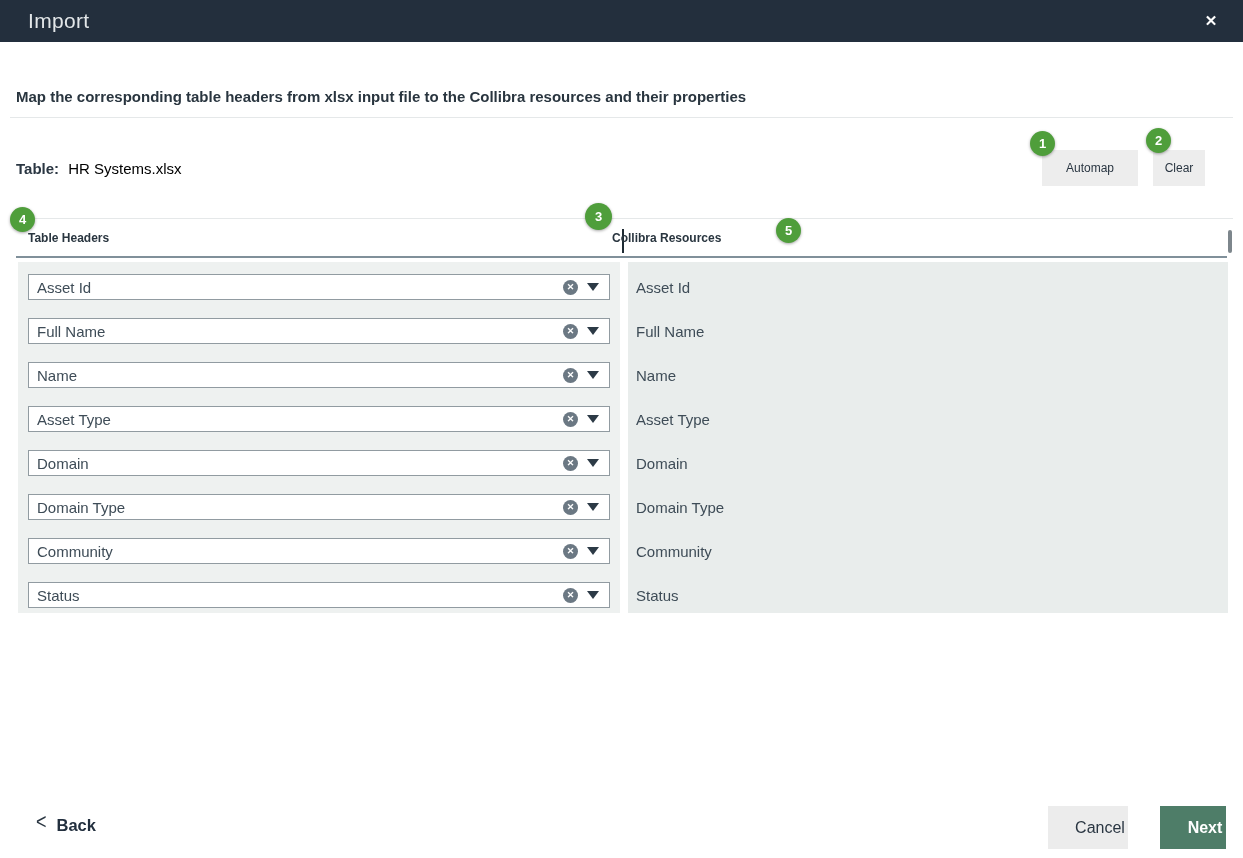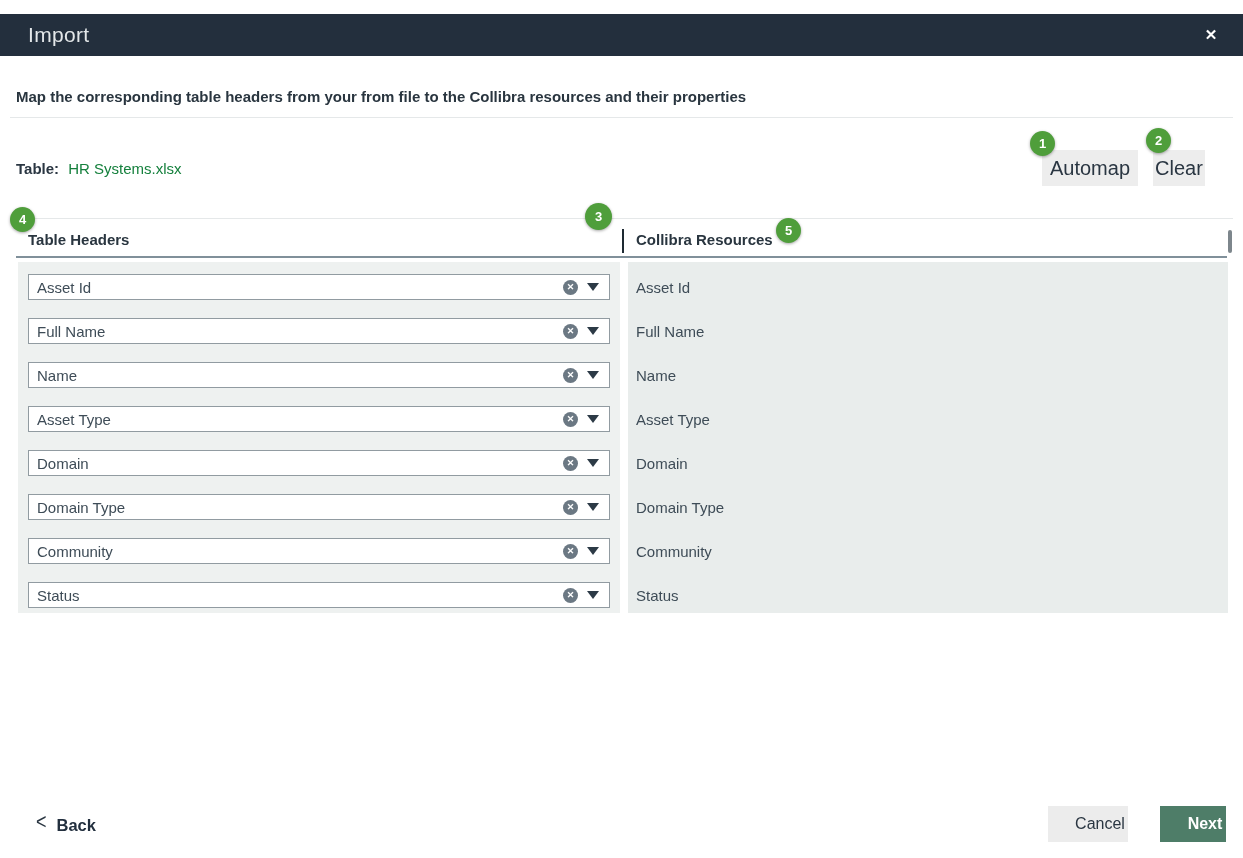--- a/index.html
+++ b/index.html
@@ -1,84 +1,84 @@
 <!DOCTYPE html>
 <html><head>
 <meta charset="utf-8">
 <style>
   * { margin:0; padding:0; box-sizing:border-box; }
   html,body { width:1243px; height:858px; background:#fff; }
   body { font-family:"Liberation Sans", sans-serif; color:#29353f; }
   .screen { position:relative; width:1243px; height:858px; background:#fff; overflow:hidden; }
 
   
-  .titlebar { position:absolute; left:0; top:0; width:1243px; height:42px; background:#232f3d; display:flex; align-items:center;margin-top:14px; }
+  .titlebar { position:absolute; left:0; top:0; width:1243px; height:42px; background:#232f3d; display:flex; align-items:center; }
   .titlebar .title { color:#e3e7e9; font-size:21px; font-weight:400; margin-left:28px; letter-spacing:.3px; }
   .close-btn { position:absolute; right:18px; top:0; height:42px; width:28px; display:flex; align-items:center; justify-content:center; color:#ffffff; font-size:15px; font-weight:700; cursor:pointer; }
 
   
   .instruction { position:absolute; left:16px; top:88px; font-size:15px; font-weight:700; color:#29353f; }
   .divider-light { position:absolute; left:10px; right:10px; height:1px; background:#e5e8e9; }
   .div1 { top:117px; }
   .div2 { top:218px; }
   .divider-dark { position:absolute; left:16px; width:1211px; height:2px; background:#80909a; top:256px; }
 
   
   .file-row { position:absolute; left:16px; top:160px; font-size:15px; }
   .file-label { font-weight:700; color:#2a3642; }
-  .file-name { color:#15803d; margin-left:5px; }
-  .tool-btn { position:absolute; top:150px; height:36px; background:#ededed; border:none; font-family:"Liberation Sans", sans-serif; font-size:20px; color:#2a3642; display:flex; align-items:center; justify-content:center; cursor:pointer; }
+  .file-name { color:#000000; margin-left:5px; }
+  .tool-btn { position:absolute; top:150px; height:36px; background:#ededed; border:none; font-family:"Liberation Sans", sans-serif; font-size:12px; color:#2a3642; display:flex; align-items:center; justify-content:center; cursor:pointer; }
   .automap { left:1042px; width:96px; }
   .clear { left:1153px; width:52px; }
 
   
   .badge { position:absolute; width:25px; height:25px; border-radius:50%; background:#4f9e3b; color:#fff; font-size:13px; font-weight:700; display:flex; align-items:center; justify-content:center; box-shadow:0 1px 3px rgba(0,0,0,.35); z-index:5; }
   .badge1 { left:1030px; top:131px; }
   .badge2 { left:1146px; top:128px; }
   .badge3 { left:585px; top:203px; width:27px; height:27px; }
   .badge4 { left:10px;  top:207px; }
   .badge5 { left:776px; top:218px; }
 
   
-  .col-heading { position:absolute; font-size:15px; font-weight:700; color:#29353f; top:231px; }
+  .col-heading { position:absolute; font-size:12px; font-weight:700; color:#29353f; top:231px; }
   .left-heading { left:28px; }
-  .right-heading { left:636px; }
+  .right-heading { left:612px; }
   .col-divider-tick { position:absolute; left:622px; top:229px; width:2px; height:24px; background:#1e2a33; }
   .resize-handle { position:absolute; left:1228px; top:230px; width:4px; height:23px; background:#7d868c; border-radius:2px; cursor:col-resize; }
 
   
   .panel-left  { position:absolute; left:18px;  top:262px; width:602px; height:351px; background:#eef1f0; padding:12px 10px 0 10px; }
   .panel-right { position:absolute; left:628px; top:262px; width:600px; height:351px; background:#e9edec; padding:12px 0 0 8px; }
 
   .input-row { width:582px; height:26px; background:#fff; border:1px solid #919ba1; margin-bottom:18px; display:flex; align-items:center; padding:0 10px 0 8px; cursor:pointer; }
   .input-text { font-size:15px; color:#3e4c57; flex:1 1 auto; white-space:nowrap; overflow:hidden; }
   .clear-circle { flex:0 0 auto; width:15px; height:15px; border-radius:50%; background:#6b7883; color:#fff; font-size:9px; font-weight:700; display:flex; align-items:center; justify-content:center; margin-right:9px; cursor:pointer; }
   .caret { flex:0 0 auto; width:0; height:0; border-left:6.5px solid transparent; border-right:6.5px solid transparent; border-top:8px solid #2c3a46; cursor:pointer; }
 
   .resource-row { height:26px; margin-bottom:18px; display:flex; align-items:center; font-size:15px; color:#3e4c57; }
 
   
   .back-link { position:absolute; left:36px; top:810px; display:flex; align-items:center; gap:10px; cursor:pointer; }
   .back-chevron { font-size:18px; color:#2a3642; font-weight:400; transform:scaleY(1.2); }
   .back-text { font-size:16.5px; font-weight:700; color:#222f3e;margin-top:6px; }
-  .footer-btn { position:absolute; top:806px; height:36px; border:none; font-family:"Liberation Sans", sans-serif; font-size:16px; display:flex; align-items:center; justify-content:center; cursor:pointer;padding-left:24px; }
+  .footer-btn { position:absolute; top:806px; height:43px; border:none; font-family:"Liberation Sans", sans-serif; font-size:16px; display:flex; align-items:center; justify-content:center; cursor:pointer;padding-left:24px; }
   .cancel { left:1048px; width:80px; background:#ececec; color:#2a3642; }
   .next { left:1160px; width:66px; background:#4e7d68; color:#ffffff; font-weight:700; }
 </style>
 </head>
 <body>
 
 <div class="screen">
 
   <div class="titlebar">
     <span class="title">Import</span>
     <span class="close-btn">✕</span>
   </div>
 
-  <div class="instruction">Map the corresponding table headers from your from file to the Collibra resources and their properties</div>
+  <div class="instruction">Map the corresponding table headers from xlsx input file to the Collibra resources and their properties</div>
   <div class="divider-light div1"></div>
 
   <div class="file-row">
     <span class="file-label">Table:</span>
     <span class="file-name">HR Systems.xlsx</span>
   </div>
   <button class="tool-btn automap">Automap</button>
   <button class="tool-btn clear">Clear</button>
 
   <div class="badge badge1">1</div>

